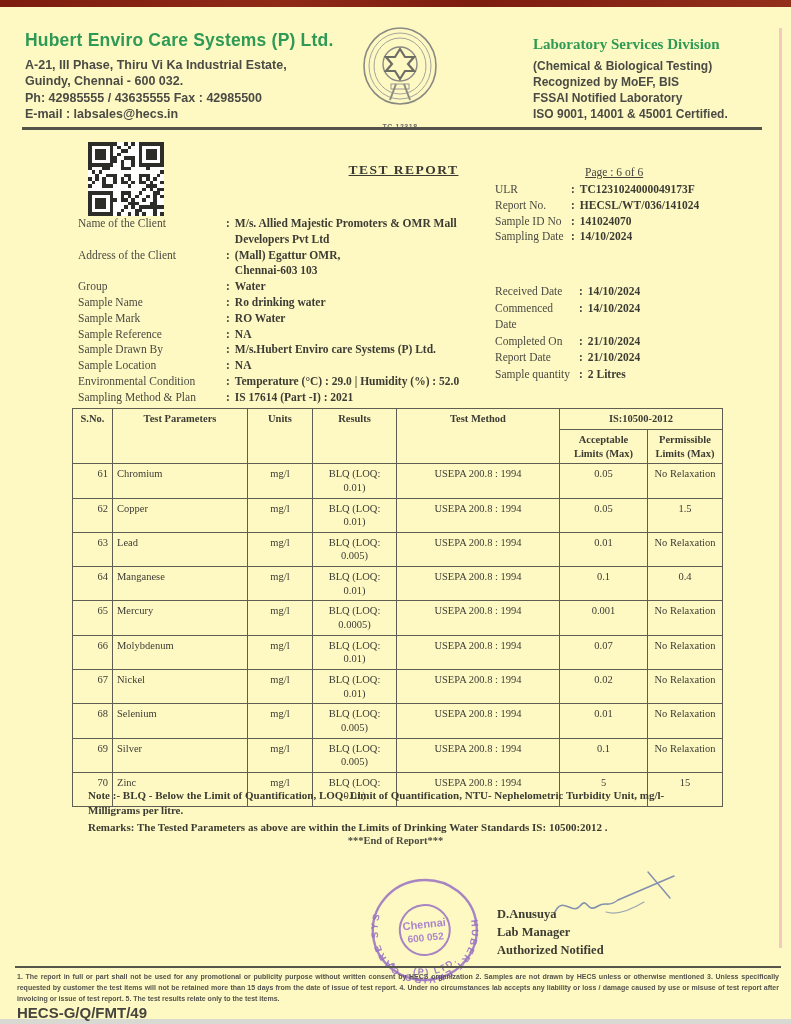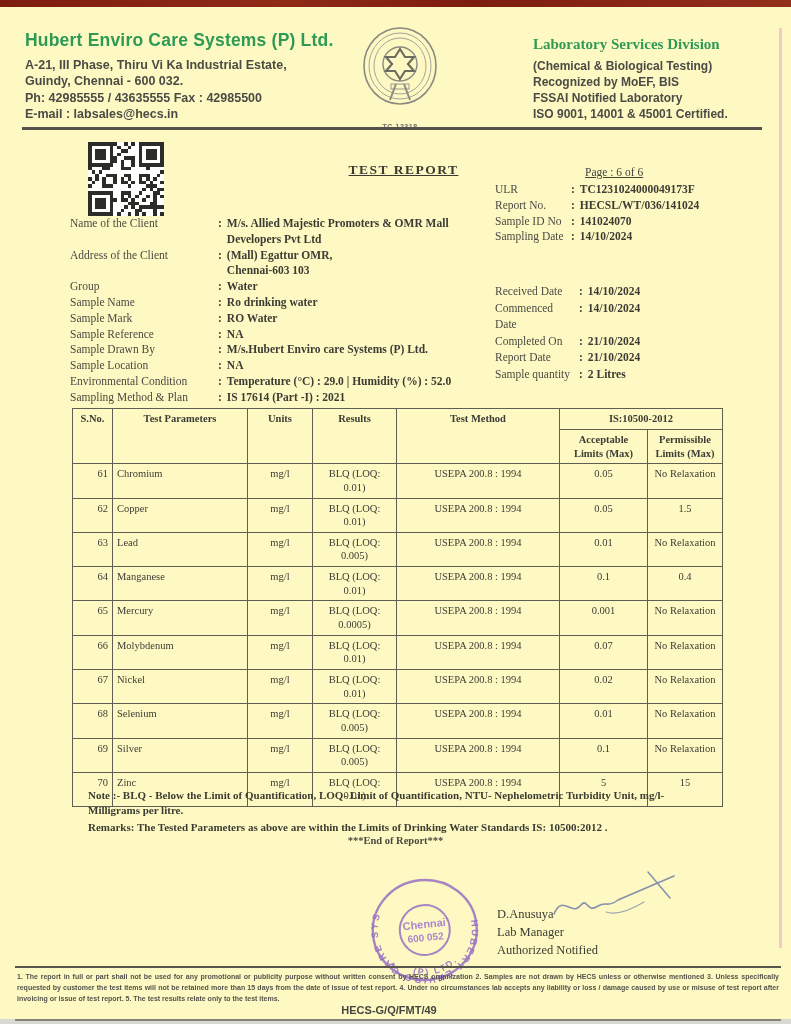--- a/index.html
+++ b/index.html
@@ -30,21 +30,21 @@
   .report-title span{text-decoration:underline;}
   .page-label{position:absolute;left:585px;top:166px;font-size:11.5px;color:#44443d;text-decoration:underline;}
 
   .kv-block{position:absolute;font-size:11.5px;line-height:15.8px;}
   .kv-row{display:flex;align-items:flex-start;}
   .kv-label{flex:0 0 auto;color:#4a4a42;}
   .kv-colon{padding:0 5px 0 2px;font-weight:bold;}
   .kv-value{font-weight:bold;color:#3c3c34;white-space:pre-line;}
   .meta-block{left:495px;top:182px;width:285px;}
   .meta-block .kv-label{width:74px;}
-  .client-block{left:70px;top:216px;width:420px;}
+  .client-block{left:78px;top:216px;width:420px;}
   .client-block .kv-label{width:146px;}
   .dates-block{left:495px;top:283px;width:285px;line-height:16.6px;}
   .dates-block .kv-label{width:82px;}
 
   
   table.results{position:absolute;left:72px;top:408px;width:650px;border-collapse:collapse;table-layout:fixed;font-size:10.5px;color:#3c3c34;}
   table.results th,table.results td{border:1px solid #5e5e53;padding:3px 4px;vertical-align:top;line-height:1.3;}
   table.results th{font-weight:bold;text-align:center;}
   th.tier1{height:14px;}
   th.tier2{height:24px;}
@@ -55,27 +55,27 @@
   td.c-result{padding-top:3px;}
   col.w-sno{width:40px}col.w-param{width:135px}col.w-units{width:65px}col.w-result{width:84px}col.w-method{width:163px}col.w-acc{width:88px}col.w-perm{width:75px}
 
   
   .note-block{position:absolute;left:88px;top:788px;width:618px;font-size:11px;font-weight:bold;color:#3c3c32;line-height:1.38;}
   .remarks{margin-top:2px;font-family:Liberation Serif, serif;}
   .end-of-report{position:absolute;left:0;top:835px;width:791px;text-align:center;font-size:10.5px;font-weight:bold;color:#4a4a40;}
 
   
   .stamp{position:absolute;left:364px;top:873px;transform:rotate(-6deg);opacity:.88;}
-  .sign-block{position:absolute;left:497px;top:905px;font-size:12.5px;font-weight:normal;color:#3c3c32;line-height:1.45;}
+  .sign-block{position:absolute;left:497px;top:905px;font-size:12.5px;font-weight:bold;color:#3c3c32;line-height:1.45;}
   .signature{position:absolute;left:548px;top:868px;}
 
   
   .footer{position:absolute;left:15px;top:966px;width:762px;border-top:2px solid #56564d;border-bottom:2px solid #83837a;padding:4px 2px 3px 2px;}
   .disclaimer{font-family:"Liberation Sans",sans-serif;font-size:7px;font-weight:bold;color:#53534b;line-height:1.55;text-align:justify;}
-  .form-code{text-align:center;font-family:"Liberation Sans",sans-serif;font-size:11px;font-weight:bold;color:#45453e;margin-top:-1px;padding-right:18px;}
+  .form-code{text-align:left;font-family:"Liberation Sans",sans-serif;font-size:15px;font-weight:bold;color:#45453e;margin-top:-1px;padding-right:18px;}
 </style>
 </head>
 <body>
 
 <div class="page">
   <div class="top-strip"></div>
   <div class="edge-right"></div>
   <div class="edge-bottom"></div>
 
   <div class="hdr-left">

